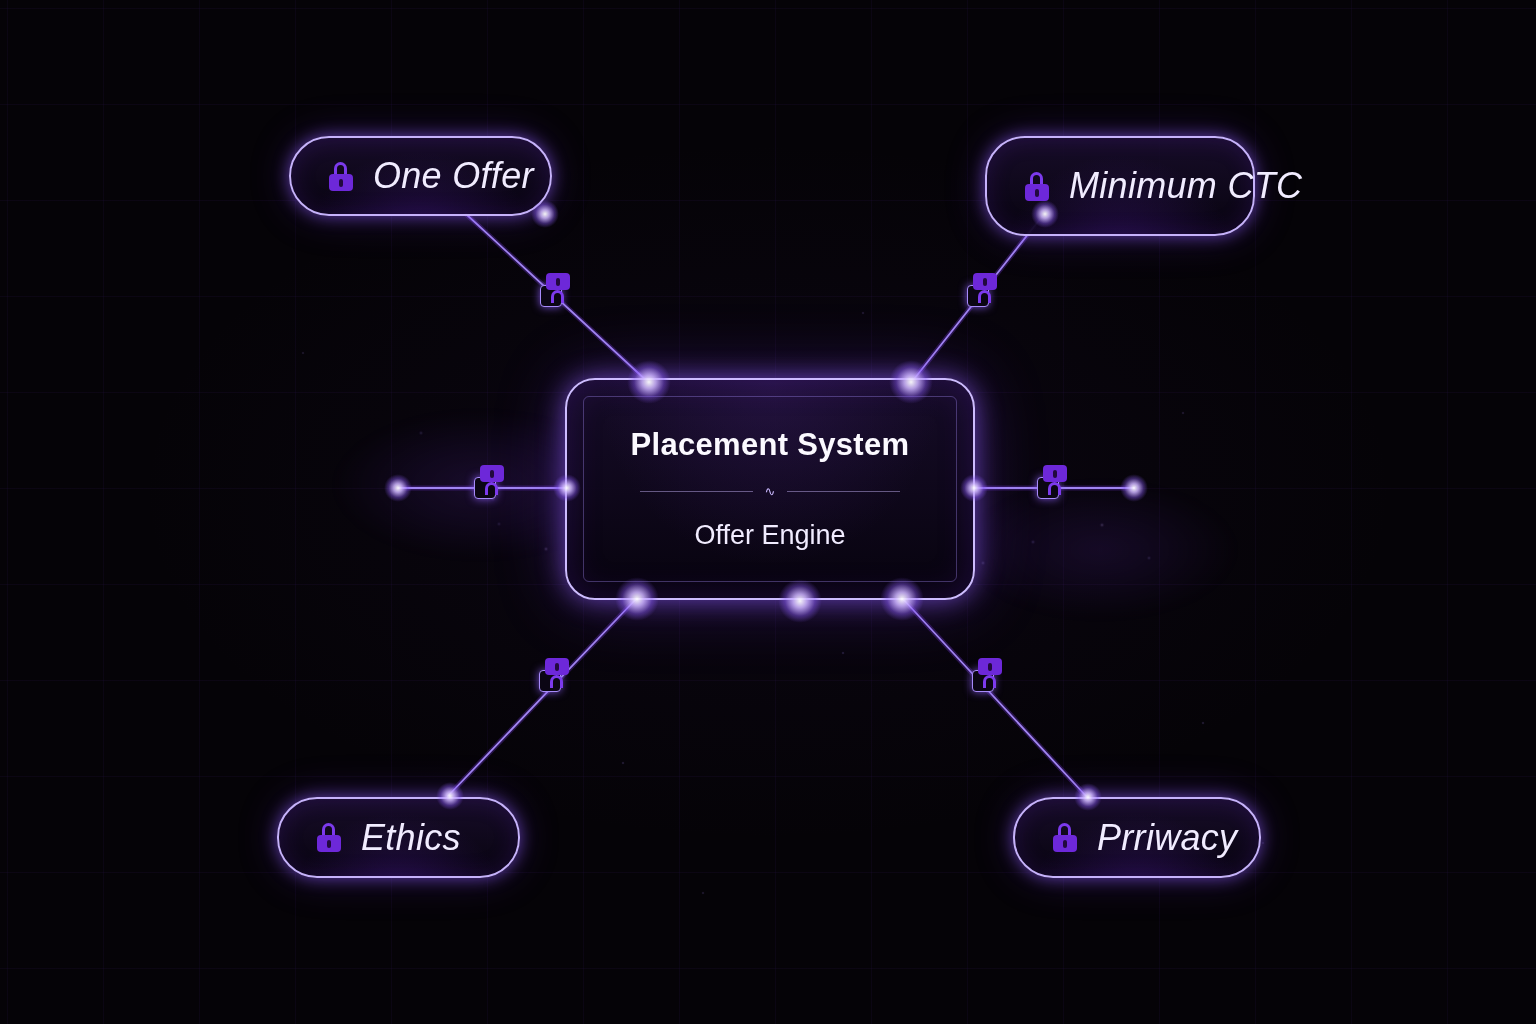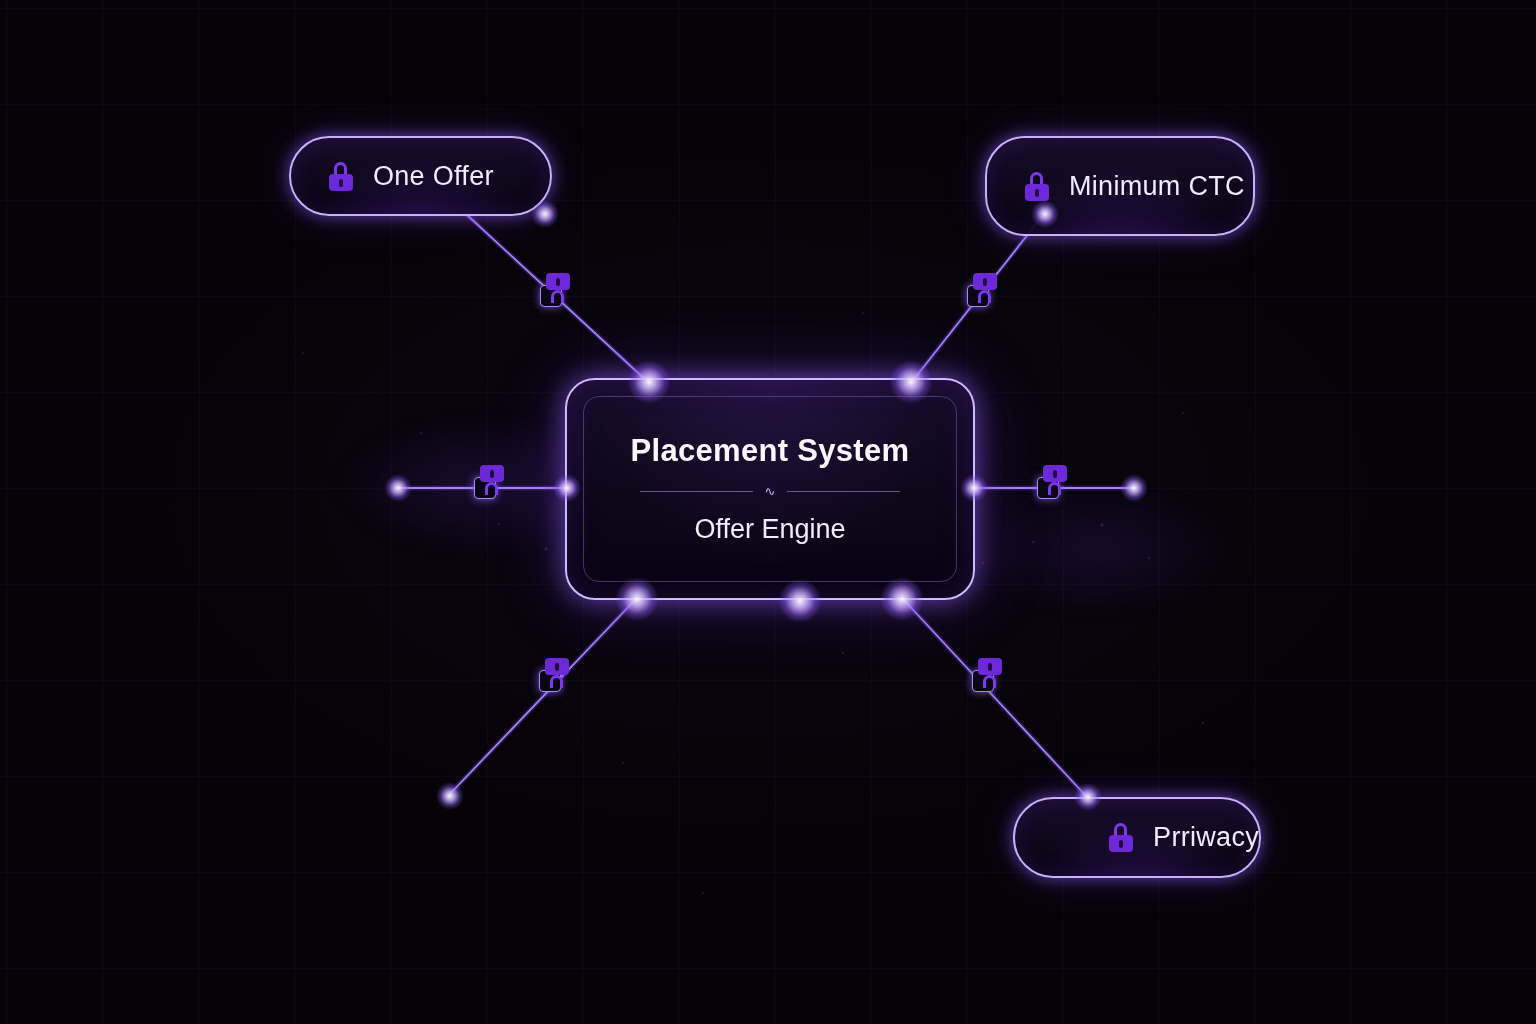--- a/index.html
+++ b/index.html
@@ -35,45 +35,45 @@
 
   
   .node{position:absolute;display:flex;align-items:center;gap:20px;
     border:2px solid #c6b2fb;border-radius:40px;box-sizing:border-box;
     padding-left:38px;
     background:
       radial-gradient(ellipse at 50% 120%, rgba(91,33,182,0.30), transparent 60%),
       linear-gradient(180deg, rgba(26,14,46,0.85), rgba(8,4,16,0.95));
     box-shadow:0 0 16px rgba(139,92,246,0.60), 0 0 40px rgba(124,58,237,0.25),
       inset 0 0 22px rgba(91,33,182,0.22);}
-  .node-label{font-size:27px;letter-spacing:.3px;color:#f1ecff;white-space:nowrap;}
+  .node-label{font-size:36px;letter-spacing:.3px;color:#f1ecff;white-space:nowrap;font-style:italic;}
   .n-one-offer  {left:289px;top:136px;width:263px;height:80px;}
   .n-minimum-ctc{left:985px;top:136px;width:270px;height:100px;}
   .n-no-poaching{left:140px;top:447px;width:260px;height:80px;}
   .n-dream-roles{left:1133px;top:447px;width:265px;height:80px;}
   .n-ethics     {left:277px;top:797px;width:243px;height:81px;}
-  .n-prriwacy   {left:1013px;top:797px;width:248px;height:81px;justify-content:flex-end;}
+  .n-prriwacy   {left:1013px;top:797px;width:248px;height:81px;}
 
   
   .lock{position:relative;width:24px;height:29px;flex:0 0 auto;}
   .lock .shackle{position:absolute;top:0;left:5px;width:13px;height:13px;
     border:3.5px solid #7c3aed;border-bottom:none;border-radius:8px 8px 0 0;box-sizing:border-box;}
   .lock .body{position:absolute;left:0;bottom:0;width:24px;height:17px;background:#6d28d9;border-radius:4px;}
   .lock .keyhole{position:absolute;bottom:4px;left:10px;width:4px;height:8px;background:#22093f;border-radius:2px;}
 
   
   .center-node{position:absolute;left:565px;top:378px;width:410px;height:222px;
     border:2.5px solid #cdbcff;border-radius:30px;box-sizing:border-box;
     background:
       radial-gradient(ellipse at 50% 0%, rgba(80,40,140,0.25), transparent 60%),
       linear-gradient(180deg, rgba(24,13,44,0.85), rgba(7,3,14,0.97));
     box-shadow:0 0 26px rgba(139,92,246,0.65), 0 0 70px rgba(124,58,237,0.30),
       inset 0 0 34px rgba(91,33,182,0.25);}
   .center-inner{position:absolute;inset:16px;border:1px solid rgba(167,139,250,0.35);
-    border-radius:16px;display:flex;flex-direction:column;align-items:center;justify-content:center;gap:16px;}
+    border-radius:6px;display:flex;flex-direction:column;align-items:center;justify-content:center;gap:22px;}
   .center-title{font-size:31px;font-weight:700;letter-spacing:.3px;color:#fbf9ff;}
   .center-divider{display:flex;align-items:center;gap:12px;width:70%;}
   .center-divider .rule{flex:1;height:1px;background:rgba(203,186,255,0.45);}
   .center-divider .glyph{font-size:13px;color:#cbbaff;line-height:1;}
   .center-subtitle{font-size:27px;font-weight:500;color:#f1ecff;}
 
   
   .line-badge{position:absolute;width:22px;height:22px;margin:-11px 0 0 -11px;
     border:1.5px solid #a78bfa;border-radius:4px;background:#0b0614;box-sizing:border-box;
     display:flex;align-items:center;justify-content:center;
@@ -124,20 +124,28 @@
     <span class="node-label">One Offer</span>
   </div>
   <div class="node n-minimum-ctc">
     <span class="lock">
         <span class="shackle"></span>
         <span class="body"></span>
         <span class="keyhole"></span>
       </span>
     <span class="node-label">Minimum CTC</span>
   </div>
+  <div class="node n-ethics">
+    <span class="lock">
+        <span class="shackle"></span>
+        <span class="body"></span>
+        <span class="keyhole"></span>
+      </span>
+    <span class="node-label">Ethics</span>
+  </div>
   <div class="node n-prriwacy">
     <span class="lock">
         <span class="shackle"></span>
         <span class="body"></span>
         <span class="keyhole"></span>
       </span>
     <span class="node-label">Prriwacy</span>
   </div>
 
   <div class="center-node">

